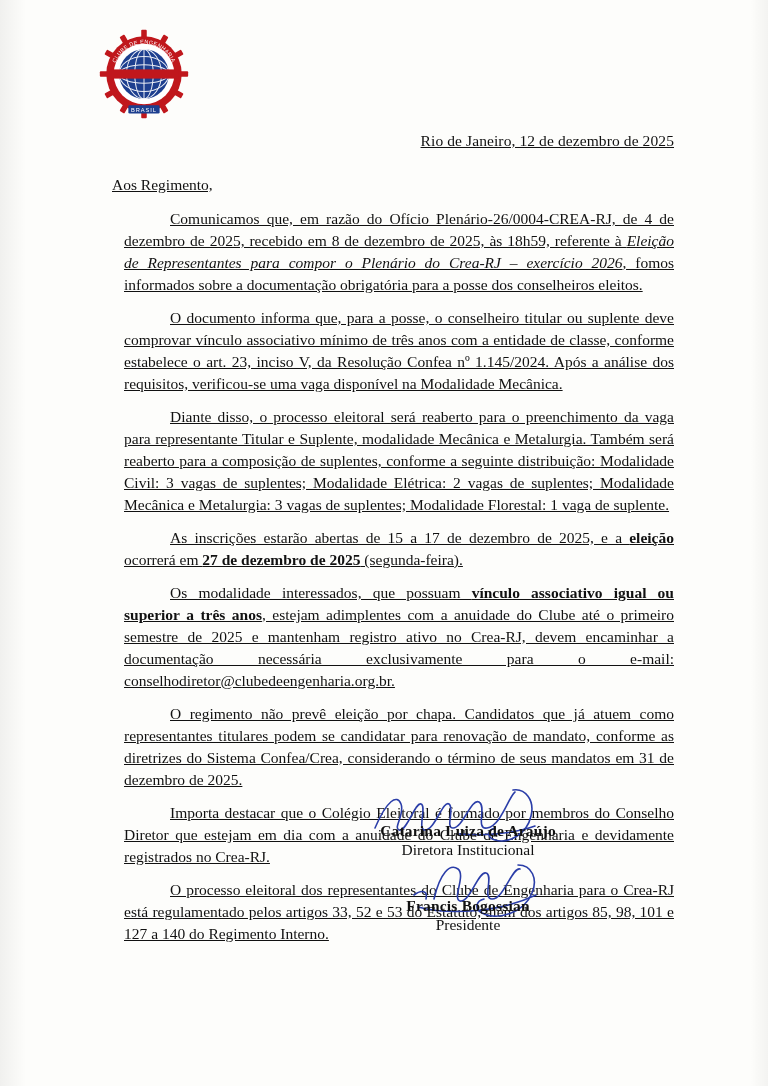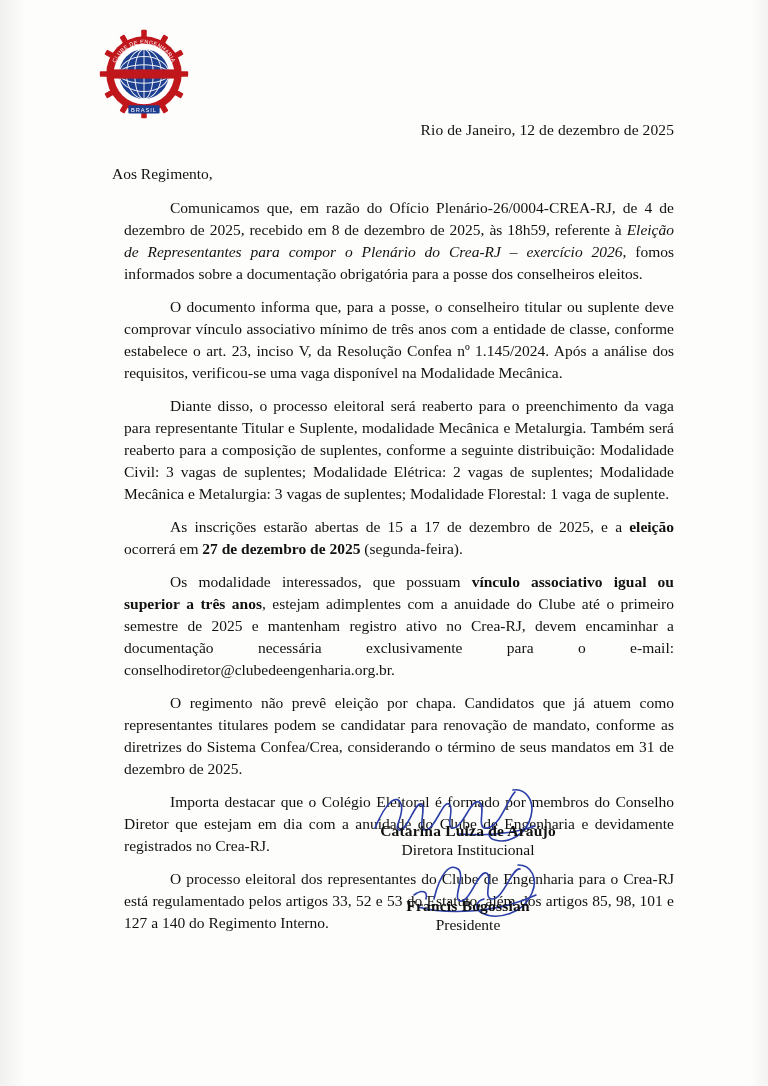--- a/index.html
+++ b/index.html
@@ -45,22 +45,23 @@
     top: 28px;
     width: 92px;
     height: 92px;
   }
   .logo svg { display: block; }
 
   
   .content {
     position: absolute;
     left: 112px;
-    top: 121px;
+    top: 132px;
     width: 562px;
+    text-decoration: underline;
   }
   .date-line {
     text-align: right;
     font-size: 15.5px;
     margin: 0 0 26px 0;
     letter-spacing: 0.1px;
   }
   .salutation {
     font-size: 15.5px;
     margin: 0 0 14px 0;

